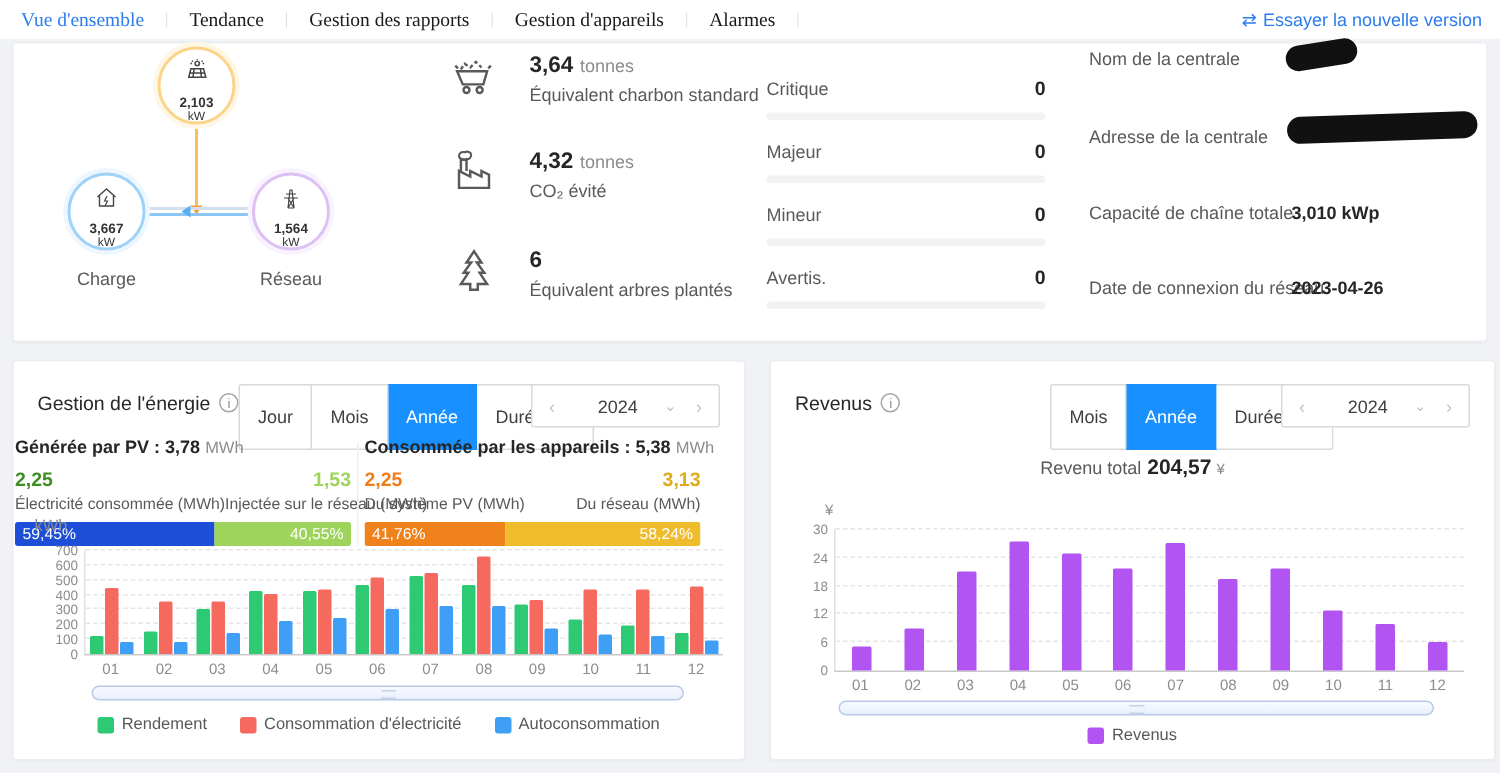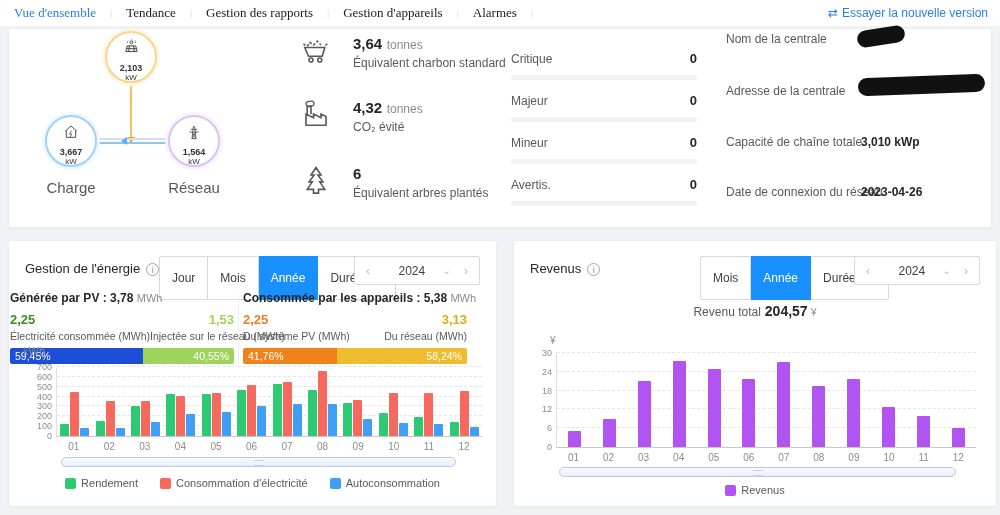--- a/index.html
+++ b/index.html
@@ -21,21 +21,21 @@
   .card-revenue { left:513px; top:240px; width:484px; height:267px; }
 
   
   .flow { position:absolute; left:0; top:0; width:290px; height:200px; }
   .node { position:absolute; width:52px; height:52px; border-radius:50%; background:#fff; display:flex; flex-direction:column; align-items:center; justify-content:center; z-index:2; }
   .node .nval { font-size:9px; font-weight:bold; color:#333; line-height:10px;text-align:center; }
   .node .nunit { font-size:8px; color:#333; line-height:9px; }
   .node-pv { left:96px; top:2px; border:2px solid #fbd489; box-shadow:0 0 0 3px #fff7e6; }
   .node-load { left:36px; top:86px; border:2px solid #9fd2f7; box-shadow:0 0 0 3px #eef7ff; }
   .node-grid { left:159px; top:86px; border:2px solid #ddc1f5; box-shadow:0 0 0 3px #f9f2ff; }
-  .node-label { position:absolute; font-size:15px; color:#595959; width:60px; text-align:center; }
+  .node-label { position:absolute; font-size:12px; color:#595959; width:60px; text-align:center; }
   .vline { position:absolute; left:121px; top:55px; width:2px; height:56px; background:#fbbd5e; }
   .vline-arrow { position:absolute; left:118px; top:108px; width:0; height:0; border-left:4px solid transparent; border-right:4px solid transparent; border-top:6px solid #f5a031; }
   .hband-top { position:absolute; left:89px; top:109px; width:70px; height:2px; background:#d4dff0; }
   .hband-bot { position:absolute; left:89px; top:113px; width:70px; height:2px; background:#8cc6f7; }
   .hband-arrow { position:absolute; left:112px; top:108px; width:0; height:0; border-top:4px solid transparent; border-bottom:4px solid transparent; border-right:6px solid #5aaef2; }
 
   
   .env { position:absolute; left:292px; top:0; width:210px; height:200px; }
   .env-row { position:absolute; left:0; display:flex; gap:22px; }
   .env-icon { width:30px; height:30px; color:#595959; flex:0 0 30px; }
@@ -53,21 +53,21 @@
 
   
   .pinfo { position:absolute; left:717px; top:0; width:260px; height:200px; }
   .pinfo-label { position:absolute; font-size:12px; color:#595959; white-space:nowrap; }
   .pinfo-value { position:absolute; left:135px; font-size:12px; font-weight:bold; color:#262626; white-space:nowrap; }
   .redact { position:absolute; background:#111; }
   .redact-1 { left:131px; top:-1px; width:48px; height:17px; border-radius:9px; transform:rotate(-9deg); }
   .redact-2 { left:132px; top:47px; width:127px; height:18px; border-radius:9px; transform:rotate(-2deg); }
 
   
-  .panel-title { position:absolute; left:16px; top:20px; font-size:13px; color:#262626; display:flex; align-items:flex-end; gap:6px; }
+  .panel-title { position:absolute; left:16px; top:20px; font-size:13px; color:#262626; display:flex; align-items:center; gap:6px; }
   .info-icon { display:inline-flex; width:13px; height:13px; border:1px solid #a6a6a6; border-radius:50%; color:#8c8c8c; font-size:9px; align-items:center; justify-content:center; font-style:normal; cursor:pointer; }
   .tabs { position:absolute; top:15px; height:29px; display:flex; }
   .tab { height:44px; padding:0 12px; border:1px solid #d9d9d9; border-left-width:0; background:#fff; font-size:12px; color:#404040; display:flex; align-items:center; cursor:pointer; white-space:nowrap; }
   .tab:first-child { border-left-width:1px; border-radius:2px 0 0 2px; }
   .tab:last-child { border-radius:0 2px 2px 0; }
   .tab.active { background:#1890ff; border-color:#1890ff; color:#fff; }
   .year-box { position:absolute; right:16px; top:15px; width:126px; height:29px; border:1px solid #d9d9d9; border-radius:2px; display:flex; align-items:center; font-size:12px; color:#404040; background:#fff; }
   .year-box .arrow { width:26px; text-align:center; color:#bfbfbf; cursor:pointer; font-size:12px; }
   .year-box .year-val { flex:1; text-align:center; cursor:pointer; }
   .year-box .chev { color:#bfbfbf; font-size:10px; margin-right:2px; cursor:pointer; }

